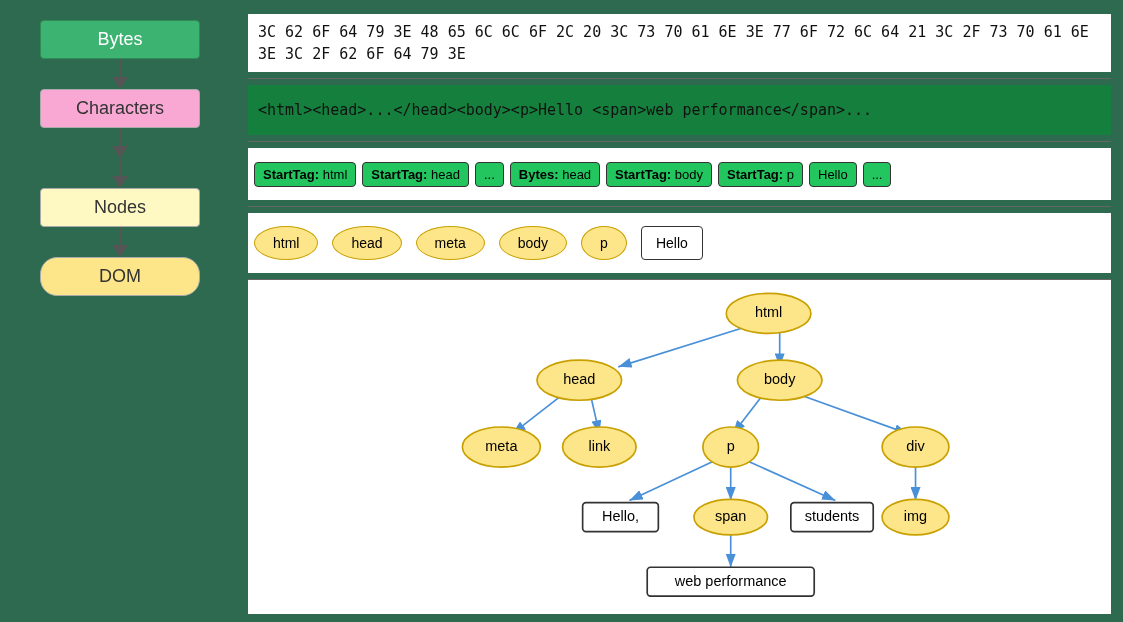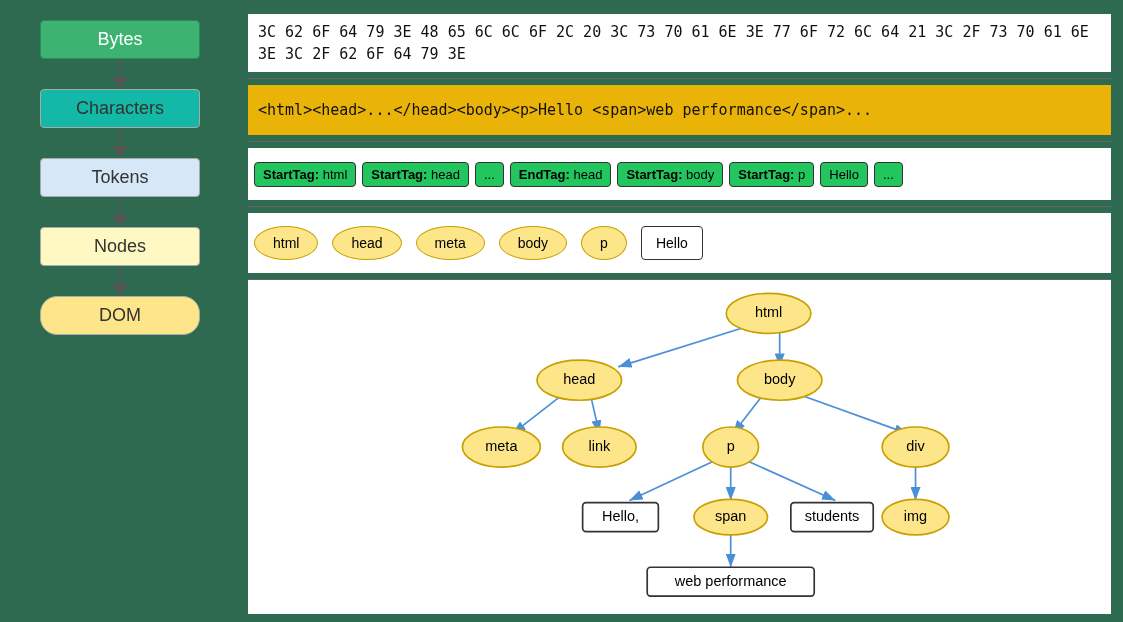--- a/index.html
+++ b/index.html
@@ -36,21 +36,21 @@
       border-radius: 4px;
       border: 1.5px solid #888;
     }
     .stage-bytes {
       background: #3cb371;
       color: white;
       border-color: #2e8b57;
       margin-top: 10px;
     }
     .stage-characters {
-      background: #14b8a6;
+      background: #f9a8d4;
       color: #333;
       border-color: #aaa;
     }
     .stage-tokens {
       background: #d6e8f7;
       color: #333;
       border-color: #aaa;
     }
     .stage-nodes {
       background: #fef9c3;
@@ -108,21 +108,21 @@
       min-height: 58px;
       display: flex;
       align-items: center;
       flex-wrap: wrap;
     }
     
     .chars-text {
       font-family: monospace;
       font-size: 15px;
       color: #111;
-      background: #eab308;
+      background: #15803d;
       padding: 8px 10px;
       min-height: 50px;
       display: flex;
       align-items: center;
     }
     
     .tokens-row {
       background: white;
       padding: 8px 6px;
       display: flex;
@@ -220,23 +220,20 @@
 
     <div class="stage-box stage-characters">
       <span>Characters</span>
     </div>
 
     <div class="arrow-wrapper">
       <div class="arrow-line"></div>
       <div class="arrow-down"></div>
     </div>
 
-    <div class="stage-box stage-tokens">
-      <span>Tokens</span>
-    </div>
 
     <div class="arrow-wrapper">
       <div class="arrow-line"></div>
       <div class="arrow-down"></div>
     </div>
 
     <div class="stage-box stage-nodes">
       <span>Nodes</span>
     </div>
 
@@ -271,21 +268,21 @@
           <span class="token-label">StartTag:</span> <span>html</span>
         </div>
 
         <div class="token-box">
           <span class="token-label">StartTag:</span> <span>head</span>
         </div>
 
         <div class="token-box">...</div>
 
         <div class="token-box">
-          <span class="token-label">EndTag:</span> <span>head</span>
+          <span class="token-label">Bytes:</span> <span>head</span>
         </div>
 
         <div class="token-box">
           <span class="token-label">StartTag:</span> <span>body</span>
         </div>
 
         <div class="token-box">
           <span class="token-label">StartTag:</span> <span>p</span>
         </div>
 

